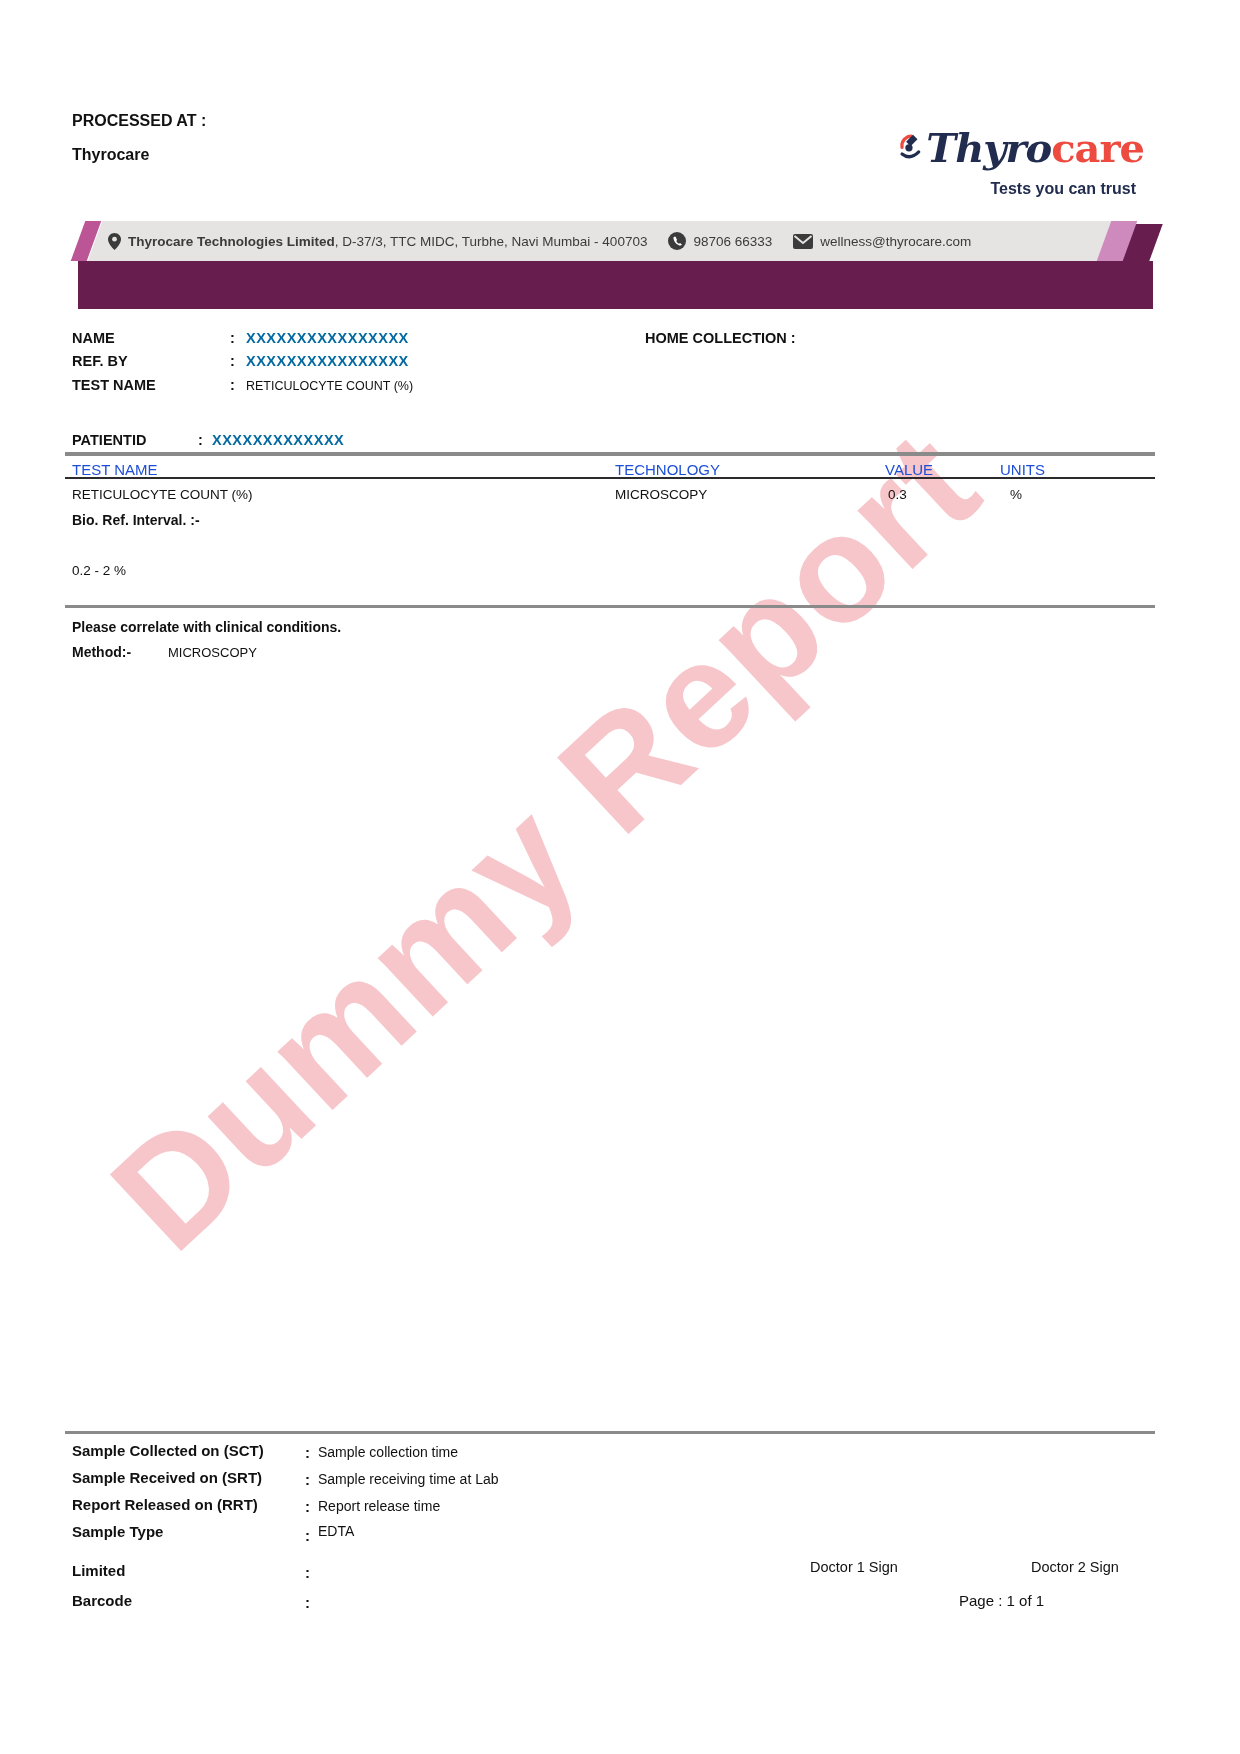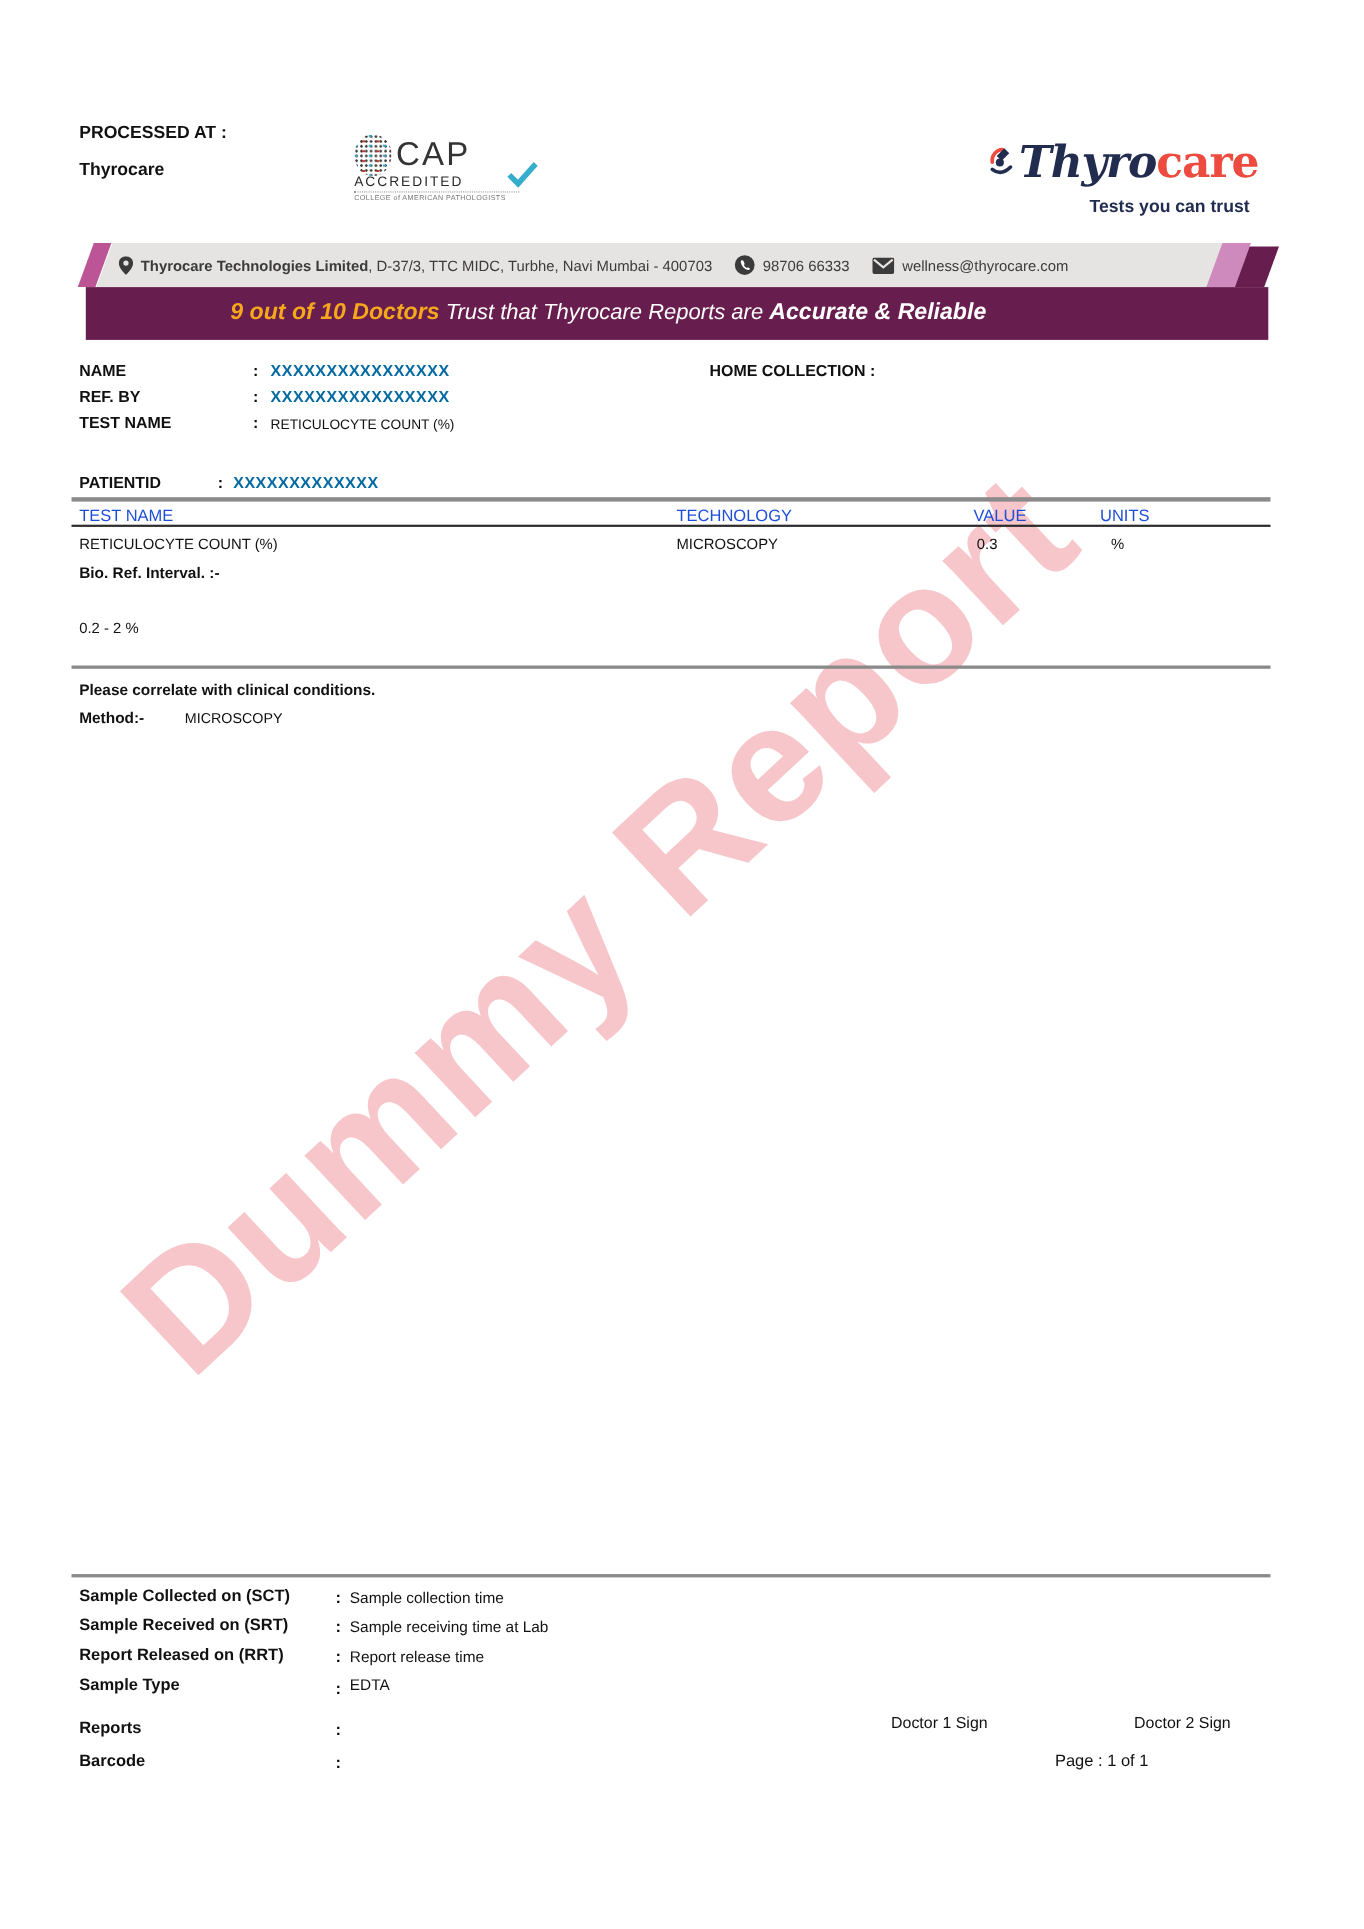--- a/index.html
+++ b/index.html
@@ -87,31 +87,20 @@
 </head>
 <body>
 
 <div class="page">
 
   <div class="watermark">Dummy Report</div>
 
   <div class="z2 processed-label">PROCESSED AT :</div>
   <div class="z2 processed-value">Thyrocare</div>
 
-  <div class="z2 cap-logo" style="position:absolute;">
-    <div class="cap-top">
-      <div class="cap-dots"></div>
-      <div class="cap-word">CAP</div>
-    </div>
-    <div class="cap-accredited">ACCREDITED</div>
-    <svg class="cap-check" width="30" height="26" viewBox="0 0 30 26">
-      <polyline points="3,13 11,21 27,3" fill="none" stroke="#35aecb" stroke-width="5"></polyline>
-    </svg>
-    <div class="cap-college">COLLEGE of AMERICAN PATHOLOGISTS</div>
-  </div>
 
   <div class="z2 brand" style="position:absolute;">
     <div class="brand-row">
       <svg width="48" height="58" viewBox="0 0 60 70">
         <path d="M10 36 A24 24 0 0 1 33 8" stroke="#ee4b40" stroke-width="8" fill="none" stroke-linecap="round"></path>
         <path d="M37 5 L48 16 L31 33 L20 22 Z" fill="#212c4f"></path>
         <circle cx="27" cy="37" r="9" fill="#212c4f"></circle>
         <path d="M10 52 Q30 68 51 47" stroke="#212c4f" stroke-width="8" fill="none" stroke-linecap="round"></path>
       </svg>
       <div class="brand-word">
@@ -138,23 +127,20 @@
     </span>
     <span>98706 66333</span>
     <svg class="icon-gap" width="20" height="15" viewBox="0 0 20 15">
       <rect x="0" y="0" width="20" height="15" rx="2" fill="#3b3b3b"></rect>
       <polyline points="1.5,2 10,9 18.5,2" fill="none" stroke="#e5e4e2" stroke-width="2"></polyline>
     </svg>
     <span>wellness@thyrocare.com</span>
   </div>
 
   <div class="z2 banner"></div>
-  <div class="z2 banner-text">
-    <span class="gold">9 out of 10 Doctors</span><span> Trust that Thyrocare Reports are </span><span class="strong">Accurate &amp; Reliable</span>
-  </div>
 
   <div class="z2 lbl" style="left:72px; top:330px;">NAME</div>
   <div class="z2 lbl" style="left:230px; top:330px;">:</div>
   <div class="z2 val-x" style="left:246px; top:330px;">XXXXXXXXXXXXXXXX</div>
   <div class="z2 lbl" style="left:645px; top:330px;">HOME COLLECTION :</div>
 
   <div class="z2 lbl" style="left:72px; top:353px;">REF. BY</div>
   <div class="z2 lbl" style="left:230px; top:353px;">:</div>
   <div class="z2 val-x" style="left:246px; top:353px;">XXXXXXXXXXXXXXXX</div>
 
@@ -198,21 +184,21 @@
   <div class="z2 footer-val" style="left:318px; top:1471px;">Sample receiving time at Lab</div>
 
   <div class="z2 footer-lbl" style="left:72px; top:1496px;">Report Released on (RRT)</div>
   <div class="z2 footer-lbl" style="left:305px; top:1498px;">:</div>
   <div class="z2 footer-val" style="left:318px; top:1498px;">Report release time</div>
 
   <div class="z2 footer-lbl" style="left:72px; top:1523px;">Sample Type</div>
   <div class="z2 footer-lbl" style="left:305px; top:1527px;">:</div>
   <div class="z2 footer-val" style="left:318px; top:1523px;">EDTA</div>
 
-  <div class="z2 footer-lbl" style="left:72px; top:1562px;">Reports</div>
+  <div class="z2 footer-lbl" style="left:72px; top:1562px;">Limited</div>
   <div class="z2 footer-lbl" style="left:305px; top:1564px;">:</div>
   <div class="z2 footer-val" style="left:318px; top:1564px;"></div>
 
   <div class="z2 footer-lbl" style="left:72px; top:1592px;">Barcode</div>
   <div class="z2 footer-lbl" style="left:305px; top:1594px;">:</div>
   <div class="z2 footer-val" style="left:318px; top:1594px;"></div>
 
   <div class="z2 sign" style="left:810px;  top:1559px;">Doctor 1 Sign</div>
   <div class="z2 sign" style="left:1031px; top:1559px;">Doctor 2 Sign</div>
   <div class="z2 sign" style="left:959px;  top:1592px; font-size:15px;">Page : 1 of 1</div>

